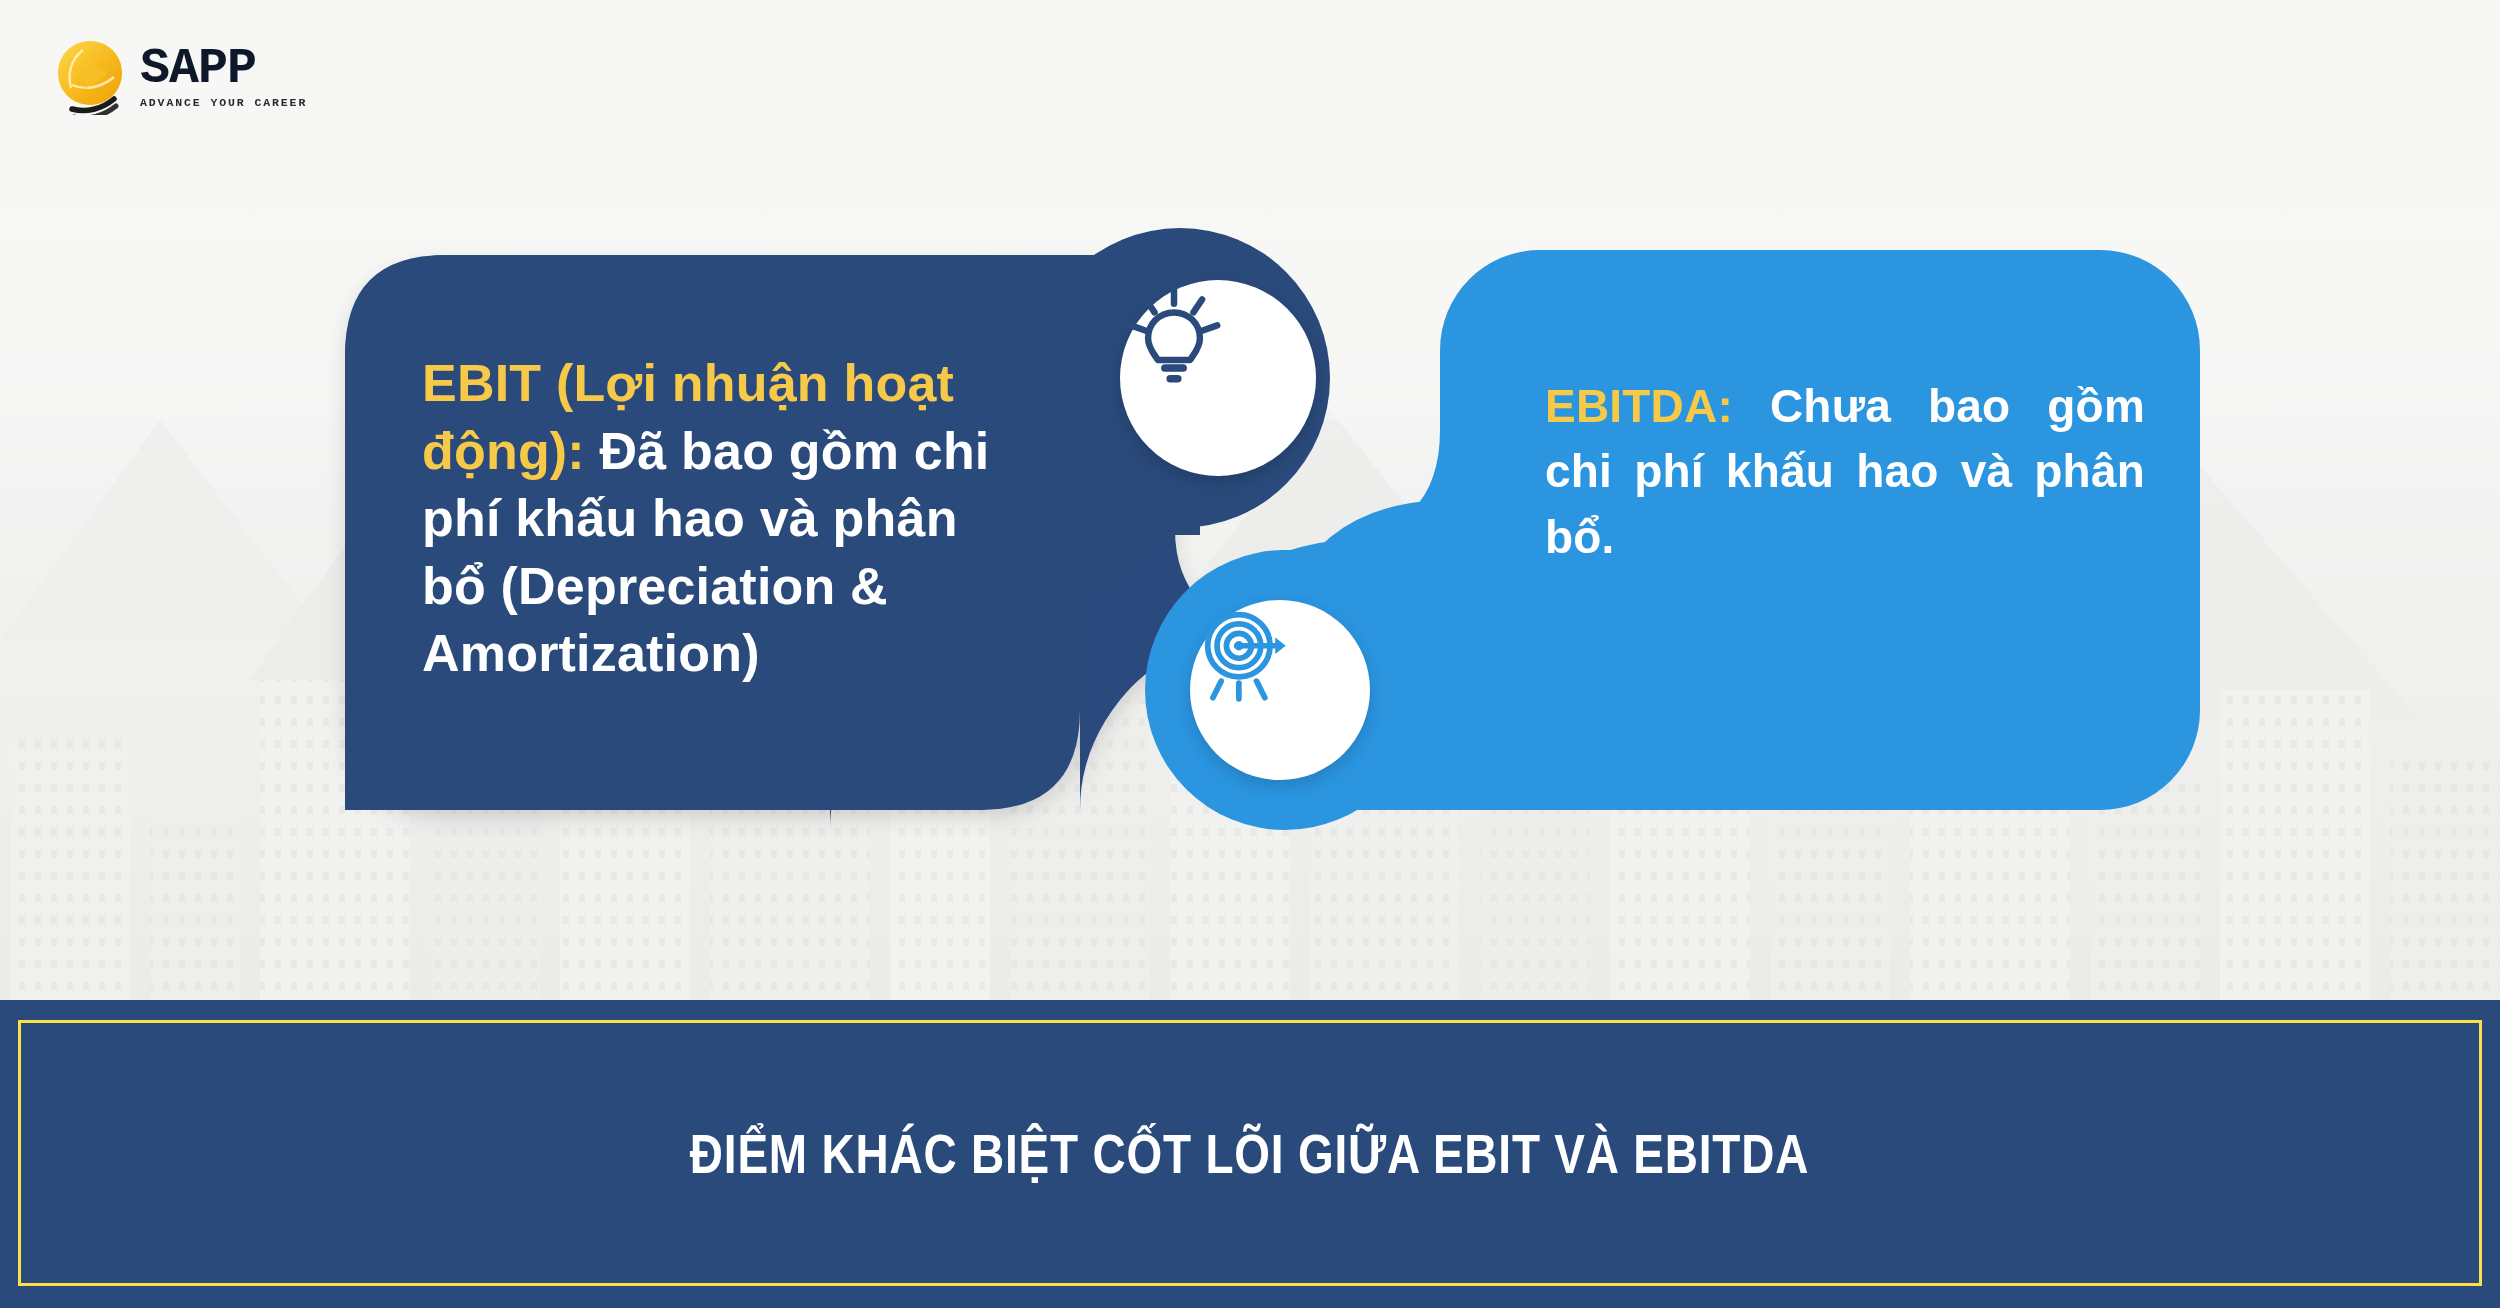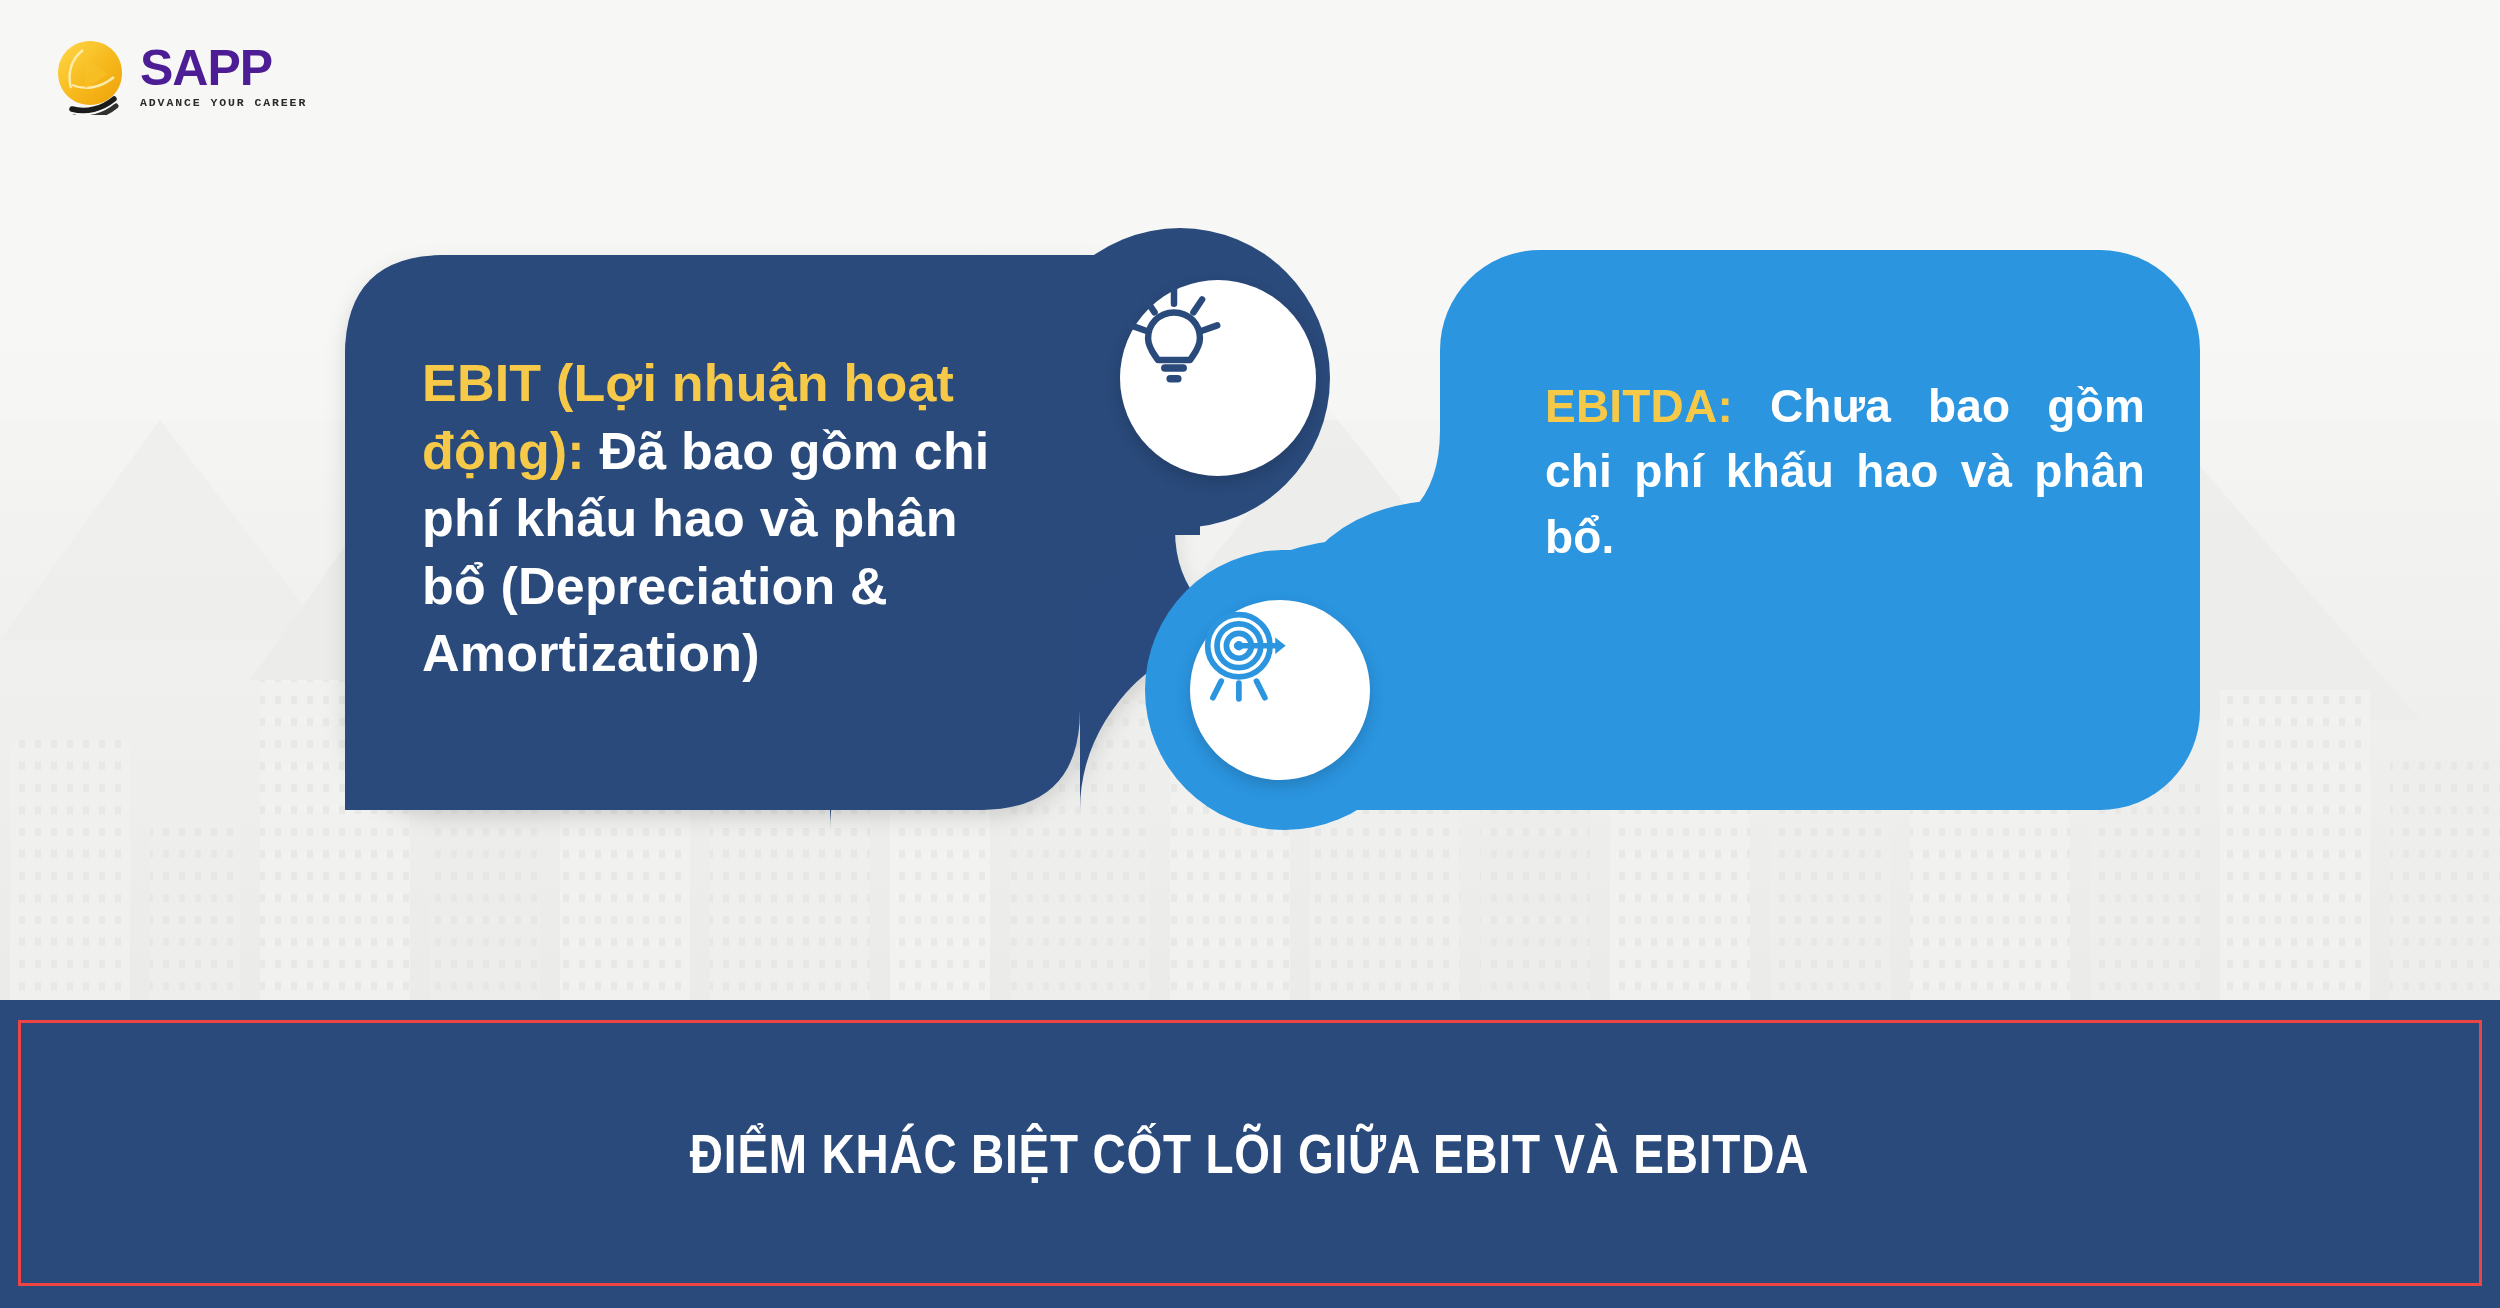--- a/index.html
+++ b/index.html
@@ -14,22 +14,22 @@
   
   #bg-layer { position:absolute; inset:0; background:#f4f4f3; }
   #bg-city  { position:absolute; left:0; right:0; top:120px; bottom:0; opacity:.5; }
   #bg-fade  { position:absolute; left:0; right:0; top:0; height:420px;
               background:linear-gradient(180deg,#f7f7f6 0%,#f7f7f6 40%,rgba(247,247,246,.55) 100%); }
 
   
   #logo { position:absolute; left:52px; top:30px; width:260px; height:90px; display:flex; align-items:center; gap:10px; }
   #logo-mark { width:78px; height:80px; position:relative; flex:0 0 auto; }
   #logo-text { display:flex; flex-direction:column; justify-content:center; padding-top:4px; }
-  #logo-word { font-family:Liberation Sans, sans-serif; font-weight:bold; font-size:50px;
-               letter-spacing:-1px; color:#4c1d95; line-height:.95; }
+  #logo-word { font-family:Liberation Mono, monospace; font-weight:bold; font-size:50px;
+               letter-spacing:-1px; color:#0f172a; line-height:.95; }
   #logo-tag  { font-family:Liberation Mono, monospace; font-weight:bold; font-size:11.5px;
                letter-spacing:1.9px; color:#2b2b2b; margin-top:3px; }
 
   
   #cards { position:absolute; left:0; top:0; width:2500px; height:1000px; }
   #cards svg { position:absolute; left:0; top:0; }
 
   .card-text { position:absolute; }
 
   #dark-text {
@@ -55,21 +55,21 @@
   #bulb-bubble   { left:1120px; top:280px; width:196px; height:196px; }
   #target-bubble { left:1190px; top:600px; width:180px; height:180px; }
 
   
   #banner {
     position:absolute; left:0; bottom:0; width:2500px; height:308px;
     background:#2a4a7b;
   }
   #banner-inner {
     position:absolute; left:18px; right:18px; top:20px; bottom:22px;
-    border:3px solid #ef4444;
+    border:3px solid #fde047;
     display:flex; align-items:center; justify-content:center;
   }
   #banner-title {
     color:#ffffff; font-weight:bold; font-size:56px;
     letter-spacing:1px; transform:scaleX(.82); transform-origin:center;
     white-space:nowrap; font-family:"Liberation Sans", sans-serif;
   }
 </style>
 </head>
 <body>

